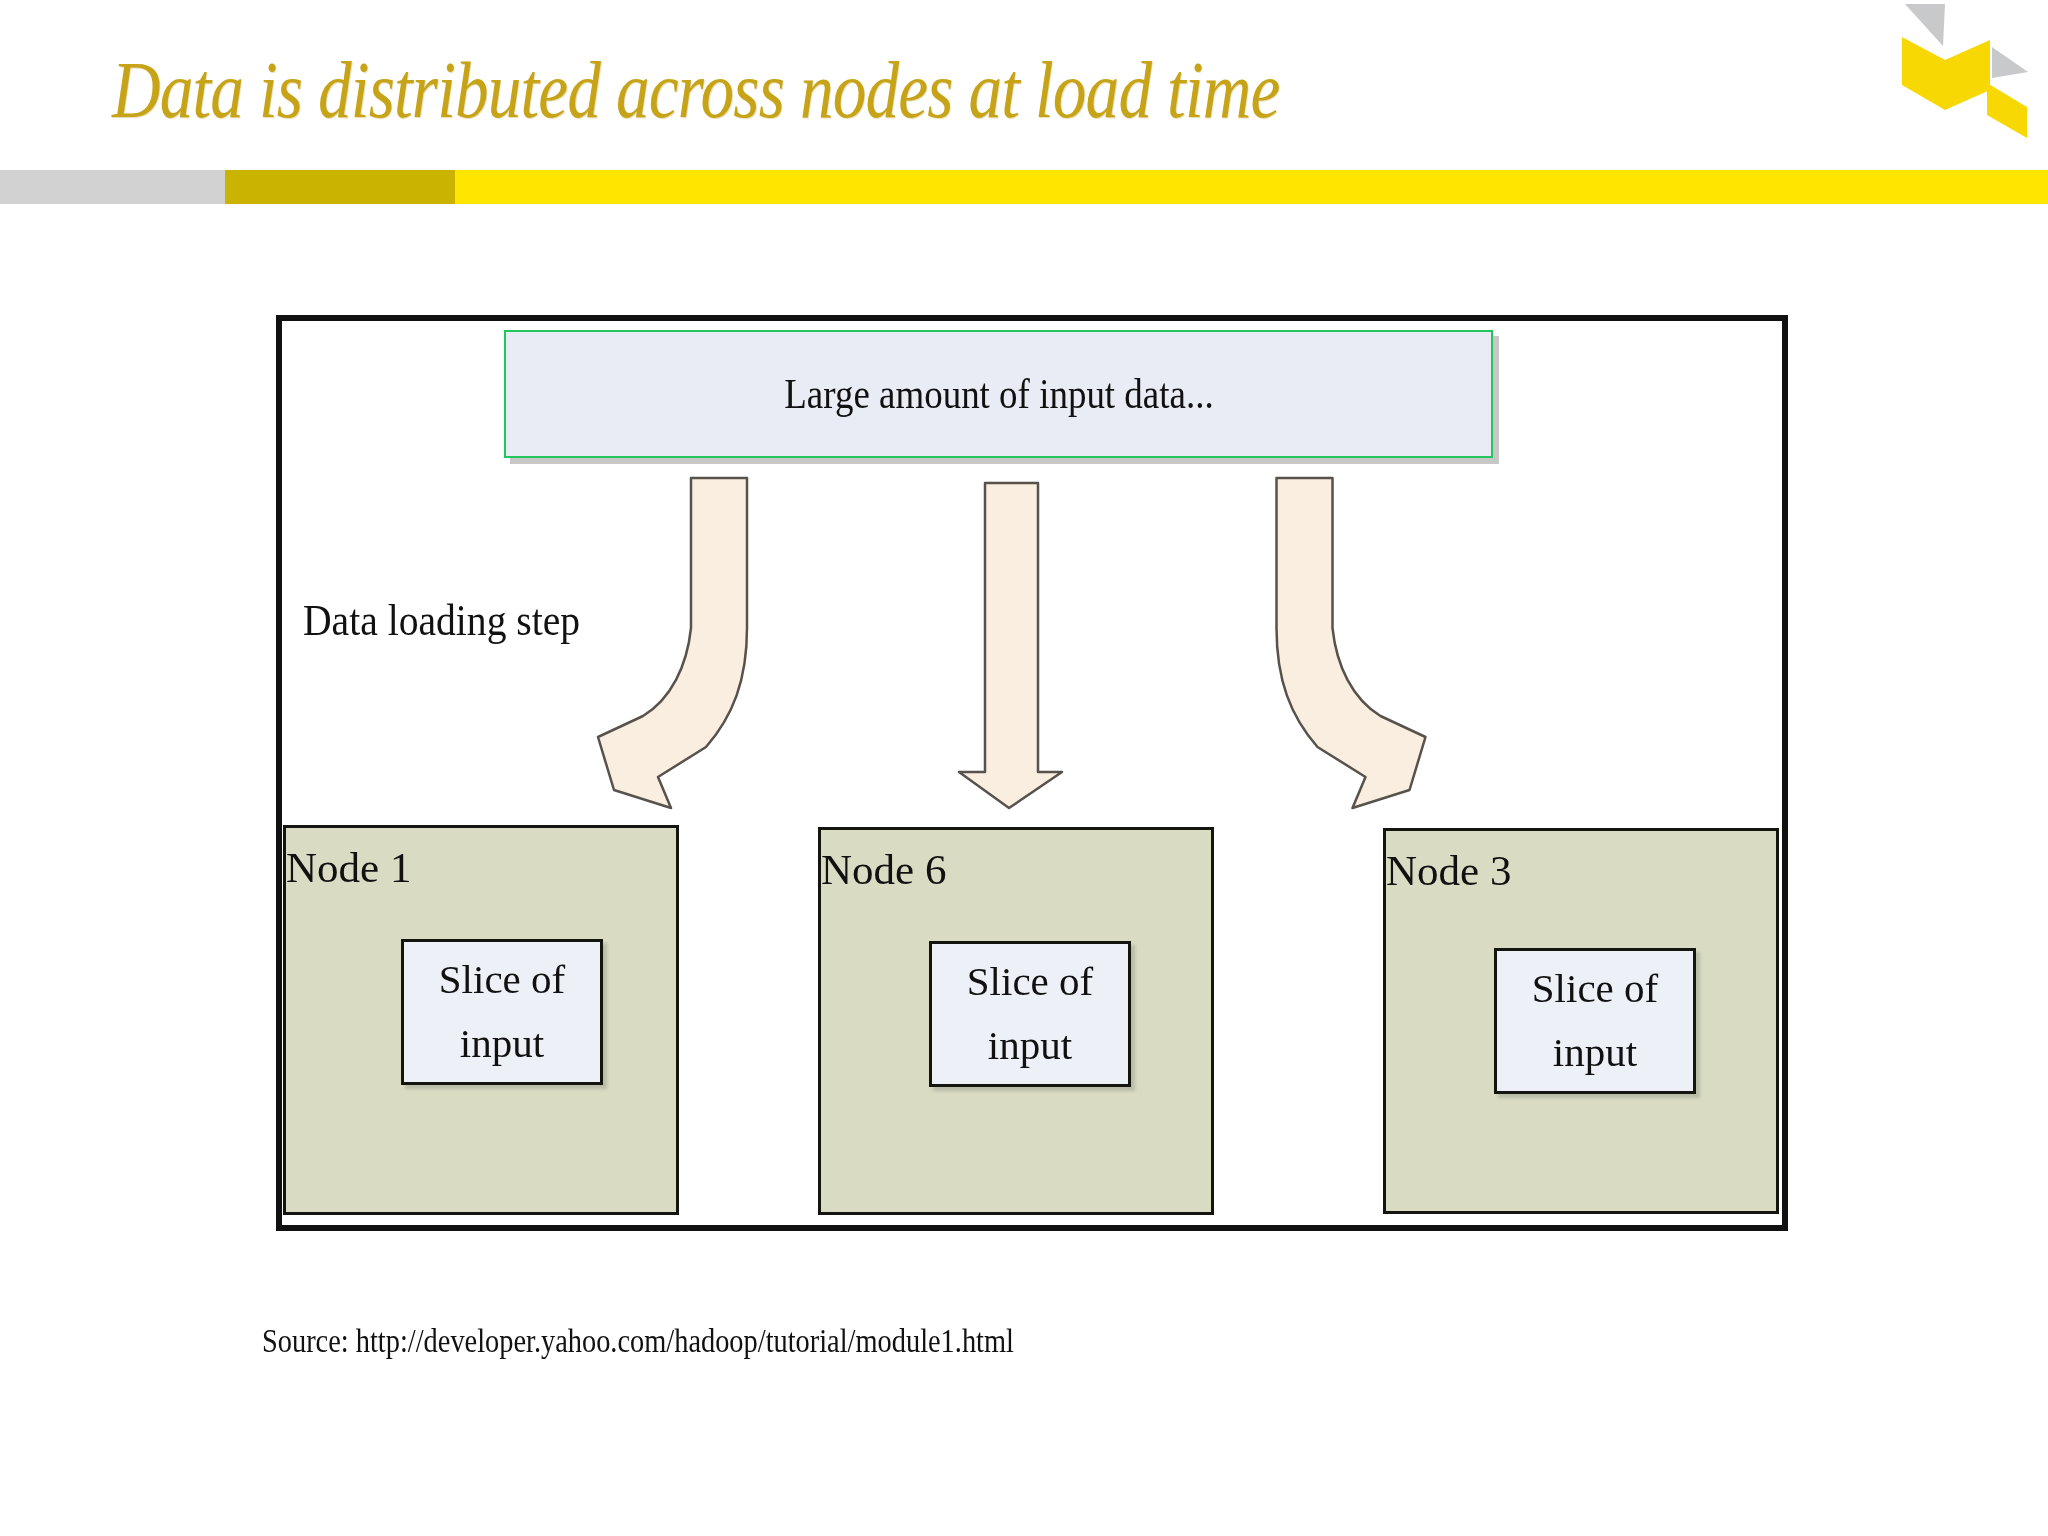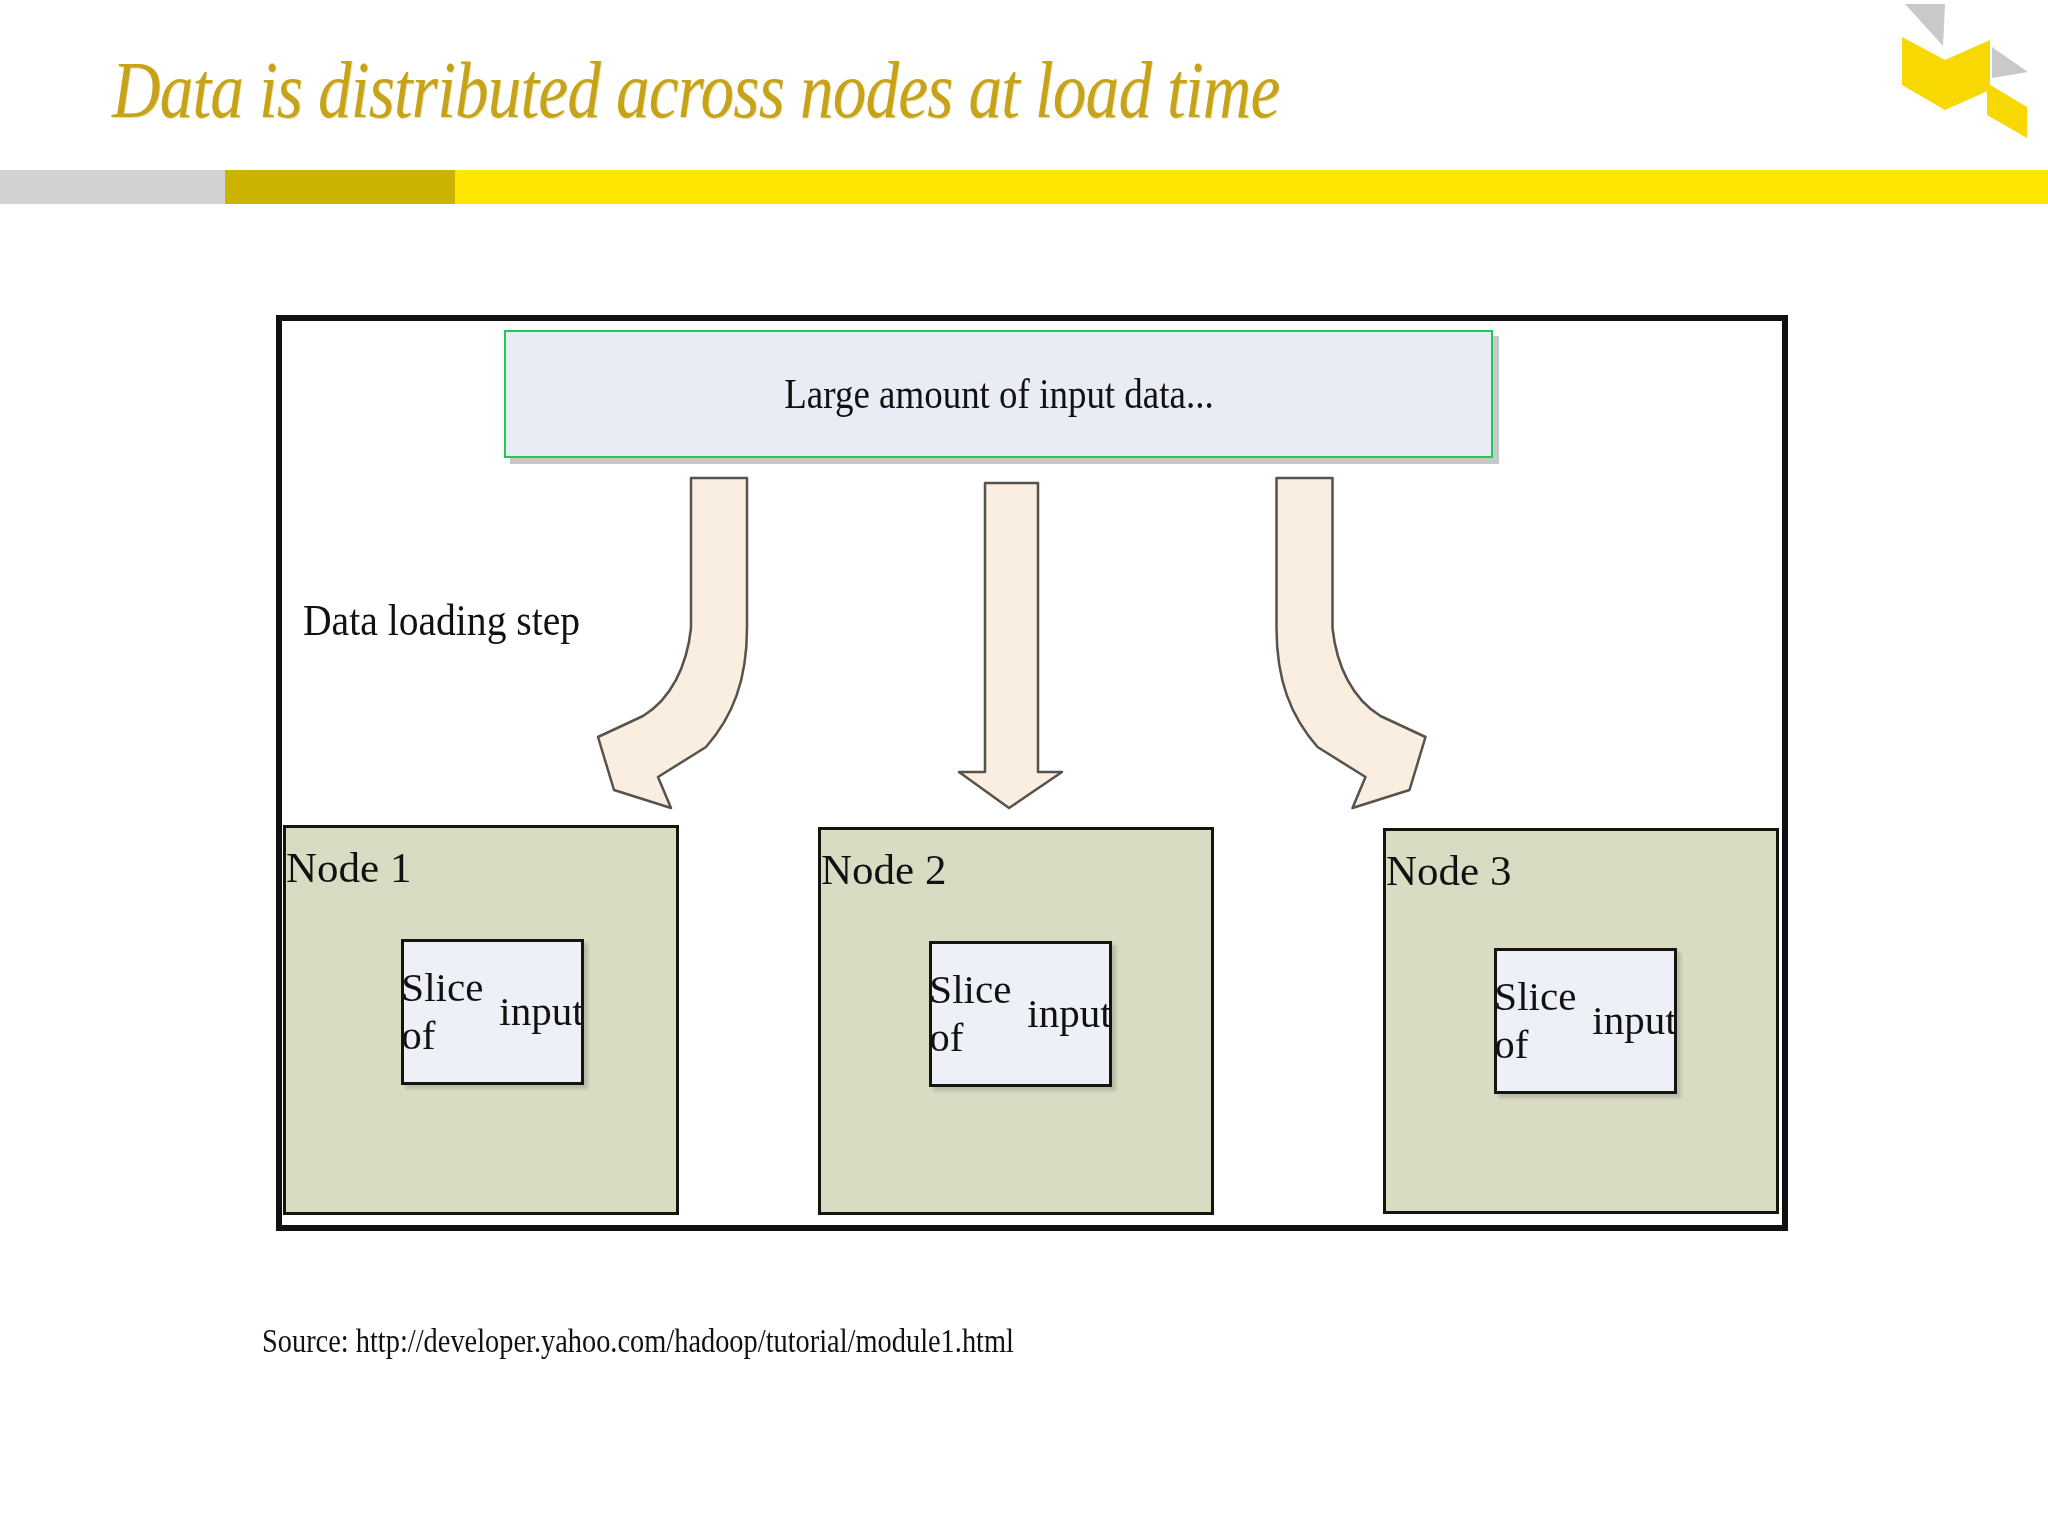--- a/index.html
+++ b/index.html
@@ -58,25 +58,25 @@
     border:3px solid #15150f;box-sizing:border-box;
   }
   .node-1{left:283px;}
   .node-2{left:818px;top:827px;height:388px;}
   .node-3{left:1383px;top:828px;height:386px;}
   .node-title{
     position:absolute;top:18px;left:0;right:0;
     font-size:43px;color:#111;line-height:1;
   }
   .slice-box{
-    position:absolute;left:108px;top:111px;width:183px;height:146px;
+    position:absolute;left:108px;top:111px;width:202px;height:146px;
     background:var(--slice_fill,#edf0f7);
     border:3px solid #15150f;box-sizing:border-box;
     box-shadow:4px 4px 3px rgba(0,0,0,.15);
-    display:flex;flex-direction:row;align-items:center;justify-content:center;gap:16px;
+    display:flex;flex-direction:column;align-items:center;justify-content:center;gap:16px;
   }
   .node-1 .slice-box{left:115px;}
   .node-3 .slice-box{top:117px;}
   .slice-box span{font-size:41px;line-height:1.17;color:#111;}
 
   
   .source-note{
     position:absolute;left:262px;top:1322px;
     font-size:33px;color:#111;white-space:nowrap;line-height:1.2;
     transform:scaleX(.86);transform-origin:left center;
@@ -130,21 +130,21 @@
 
   <div class="node node-1">
     <div class="node-title">Node 1</div>
     <div class="slice-box">
       <span>Slice of</span>
       <span>input</span>
     </div>
   </div>
 
   <div class="node node-2">
-    <div class="node-title">Node 2</div>
+    <div class="node-title">Node 6</div>
     <div class="slice-box">
       <span>Slice of</span>
       <span>input</span>
     </div>
   </div>
 
   <div class="node node-3">
     <div class="node-title">Node 3</div>
     <div class="slice-box">
       <span>Slice of</span>

